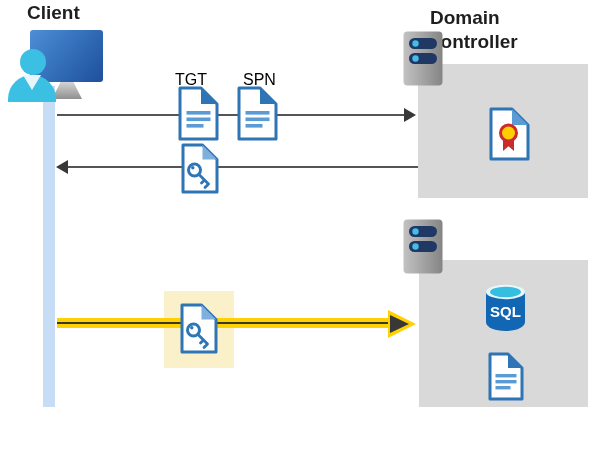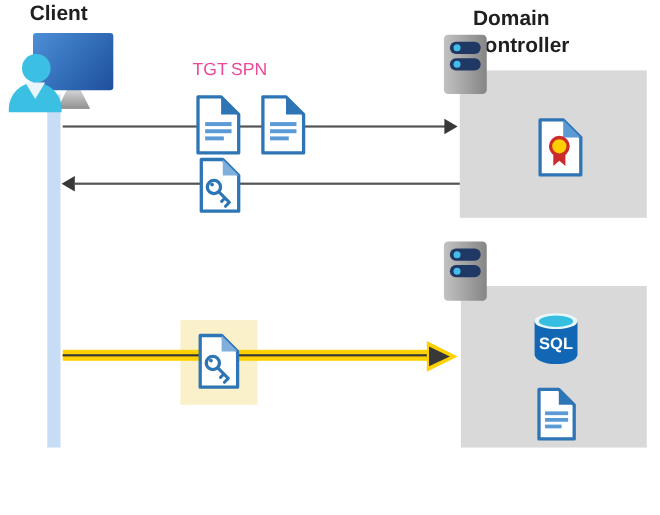--- a/index.html
+++ b/index.html
@@ -3,21 +3,21 @@
 <meta charset="utf-8">
 <style>
   html,body{margin:0;padding:0;background:#fff;}
   #canvas{
     position:relative;width:600px;height:407px;background:#ffffff;overflow:hidden;
     font-family:"Liberation Sans",sans-serif;color:#1a1a1a;
   }
   .abs{position:absolute;}
   
   .node-title{font-size:19px;font-weight:bold;color:#1f1f1f;line-height:24px;}
-  .ticket-label{font-size:16px;color:#ec4899;line-height:18px;}
+  .ticket-label{font-size:16px;color:#000000;line-height:18px;margin-top:16px;}
   .keytab-label{font-size:19px;color:#262626;text-align:center;}
   
   .monitor{left:30px;top:30px;width:73px;height:52px;border-radius:3px;
     background:linear-gradient(130deg,#4e8fd6 0%,#3672bd 45%,#1e4f9c 100%);z-index:4;}
   .stand{left:52px;top:80px;width:30px;height:19px;
     clip-path:polygon(32% 0,68% 0,100% 100%,0 100%);
     background:linear-gradient(#dcdcdc,#8f8f8f);z-index:3;}
   .person-head{left:20px;top:49px;width:26px;height:26px;border-radius:50%;
     background:#3bc0e3;z-index:5;}
   .person-body{left:8px;top:75px;width:48px;height:27px;border-radius:24px 24px 0 0;
@@ -112,21 +112,21 @@
       <rect x="8.5" y="23" width="21" height="3.4" fill="#5b9bd5"></rect>
       <rect x="8.5" y="29" width="21" height="3.4" fill="#5b9bd5"></rect>
       <rect x="8.5" y="35" width="15" height="3.4" fill="#5b9bd5"></rect>
     </svg>
   </div>
   <div class="abs keytab-label" style="left:419px;top:415px;width:169px;">mssql.keytab</div>
 
   <div class="abs gline" style="left:57px;top:114px;width:348px;"></div>
   <div class="abs ghead-right" style="left:404px;top:108px;"></div>
   <div class="abs ticket-label" style="left:175px;top:55px;">TGT</div>
-  <div class="abs ticket-label" style="left:210px;top:55px;">SPN</div>
+  <div class="abs ticket-label" style="left:243px;top:55px;">SPN</div>
   <div class="abs icon" style="left:177px;top:85px;">
     <svg width="43" height="57" viewBox="0 0 43 57">
       <path d="M3,3 H24 L40,19 V54 H3 Z" fill="#fff" stroke="#2e75b6" stroke-width="3" stroke-linejoin="round"></path>
       <path d="M24,3 V19 H40 Z" fill="#2e75b6"></path>
       <rect x="9.5" y="26" width="24" height="3.6" fill="#5b9bd5"></rect>
       <rect x="9.5" y="32.5" width="24" height="3.6" fill="#5b9bd5"></rect>
       <rect x="9.5" y="39" width="17" height="3.6" fill="#5b9bd5"></rect>
     </svg>
   </div>
   <div class="abs icon" style="left:236px;top:85px;">

